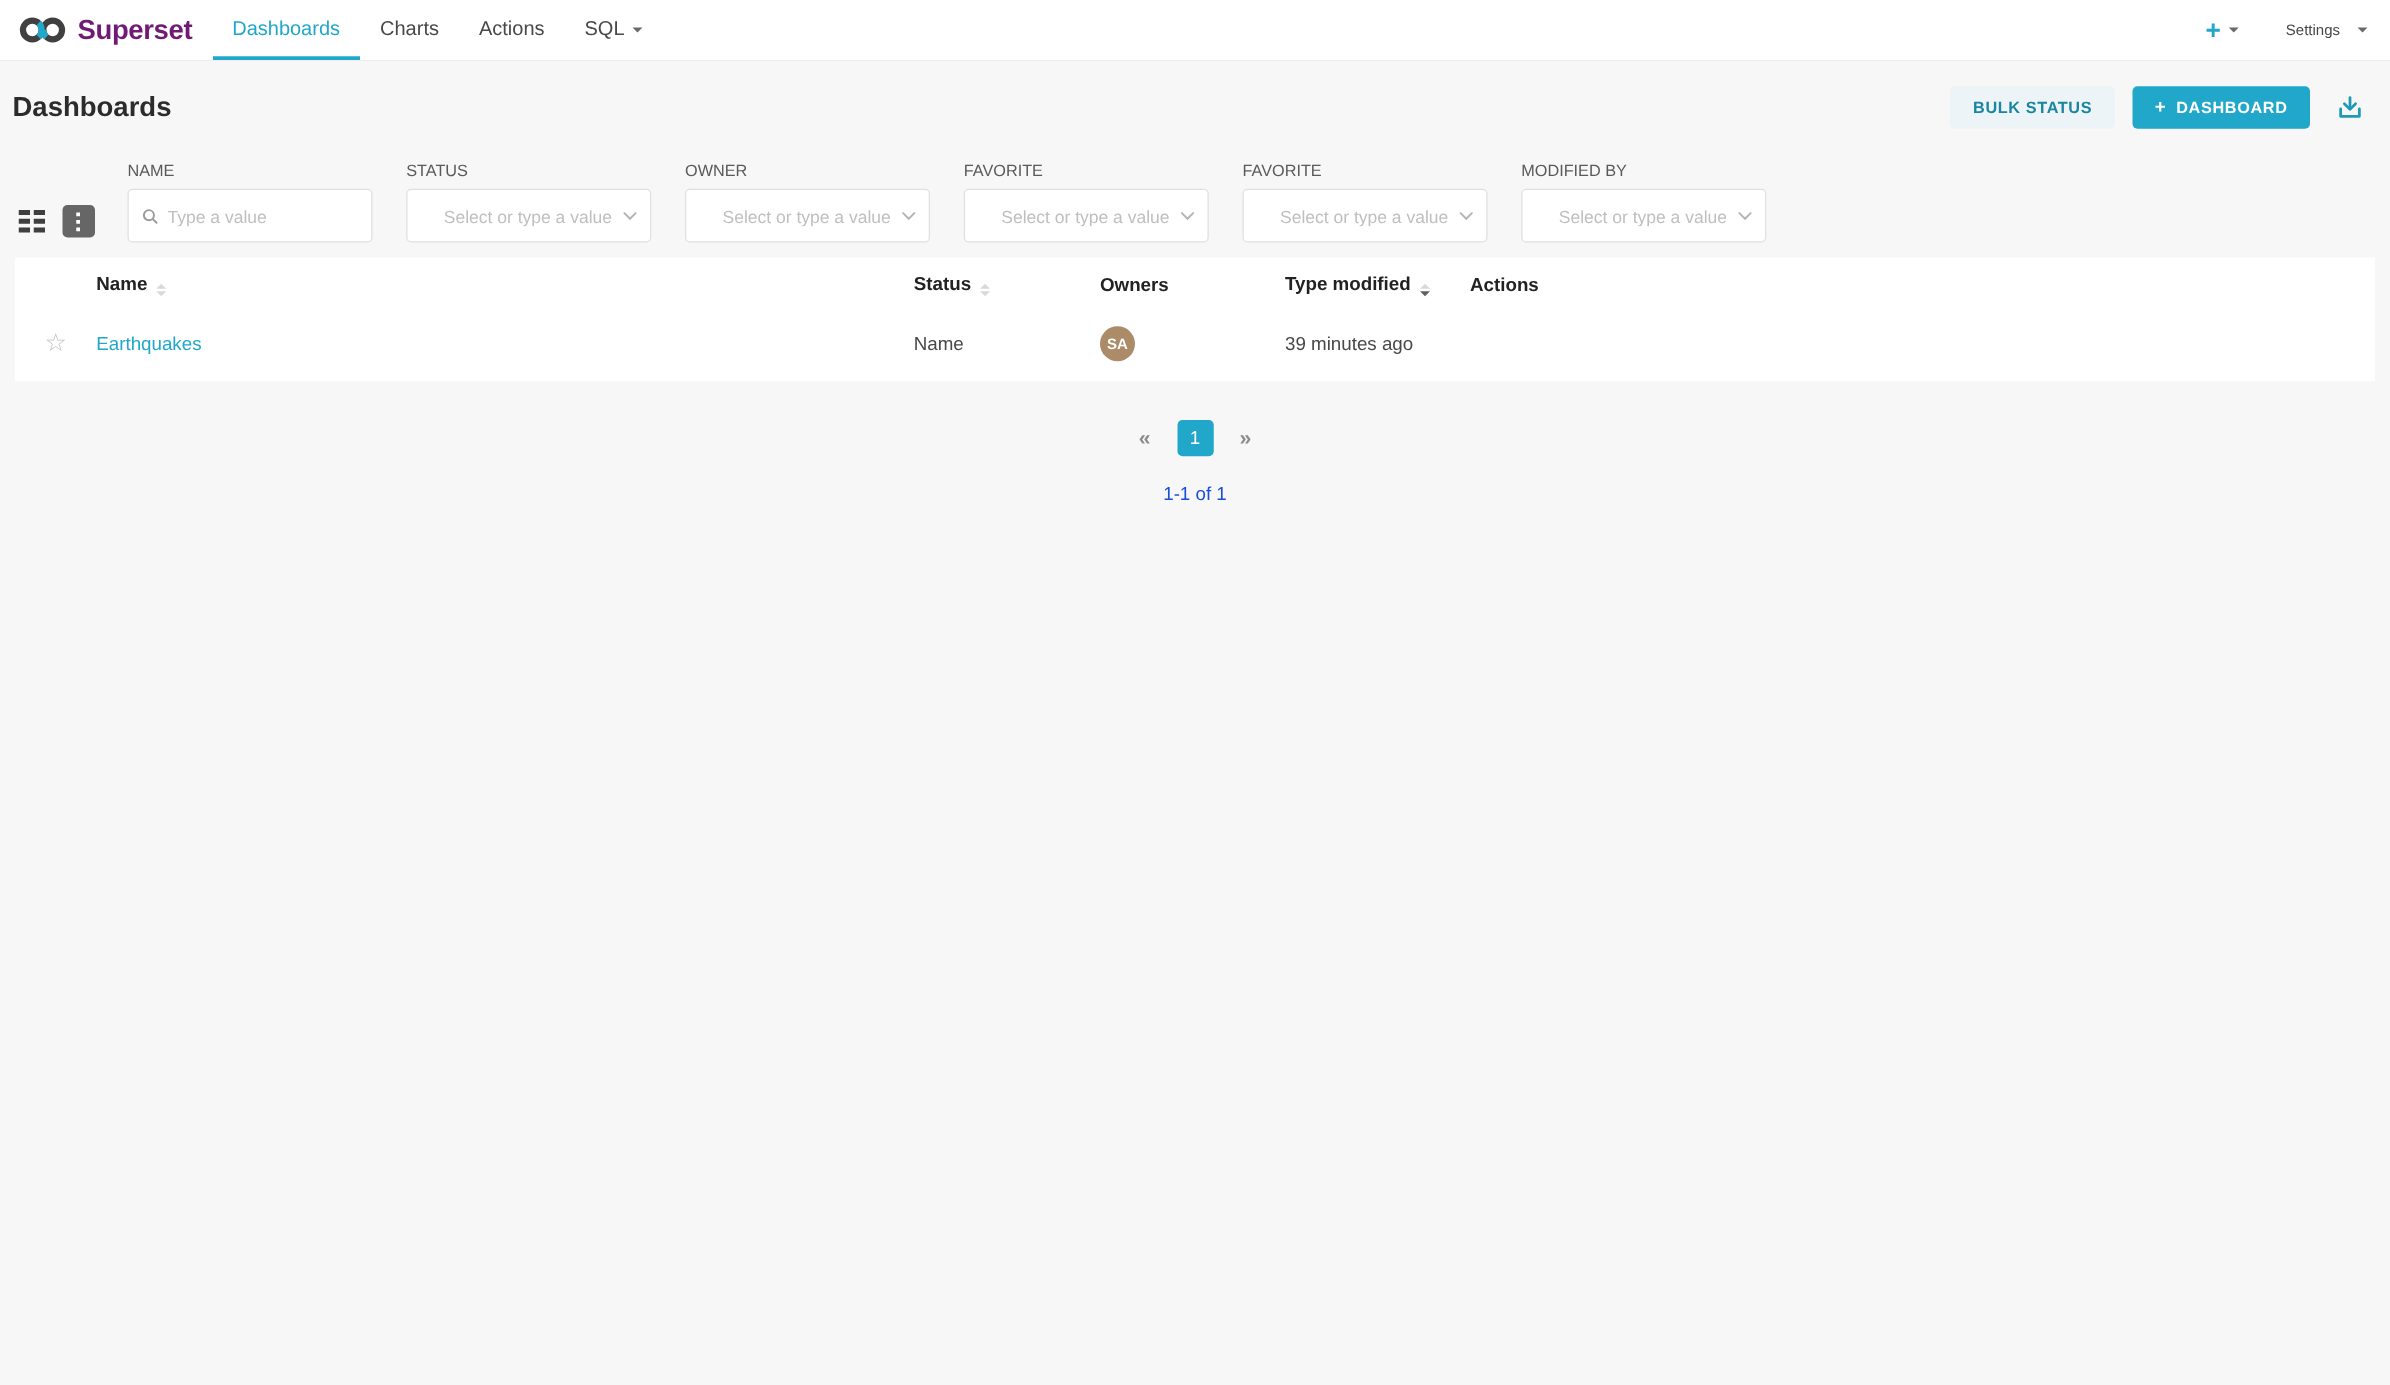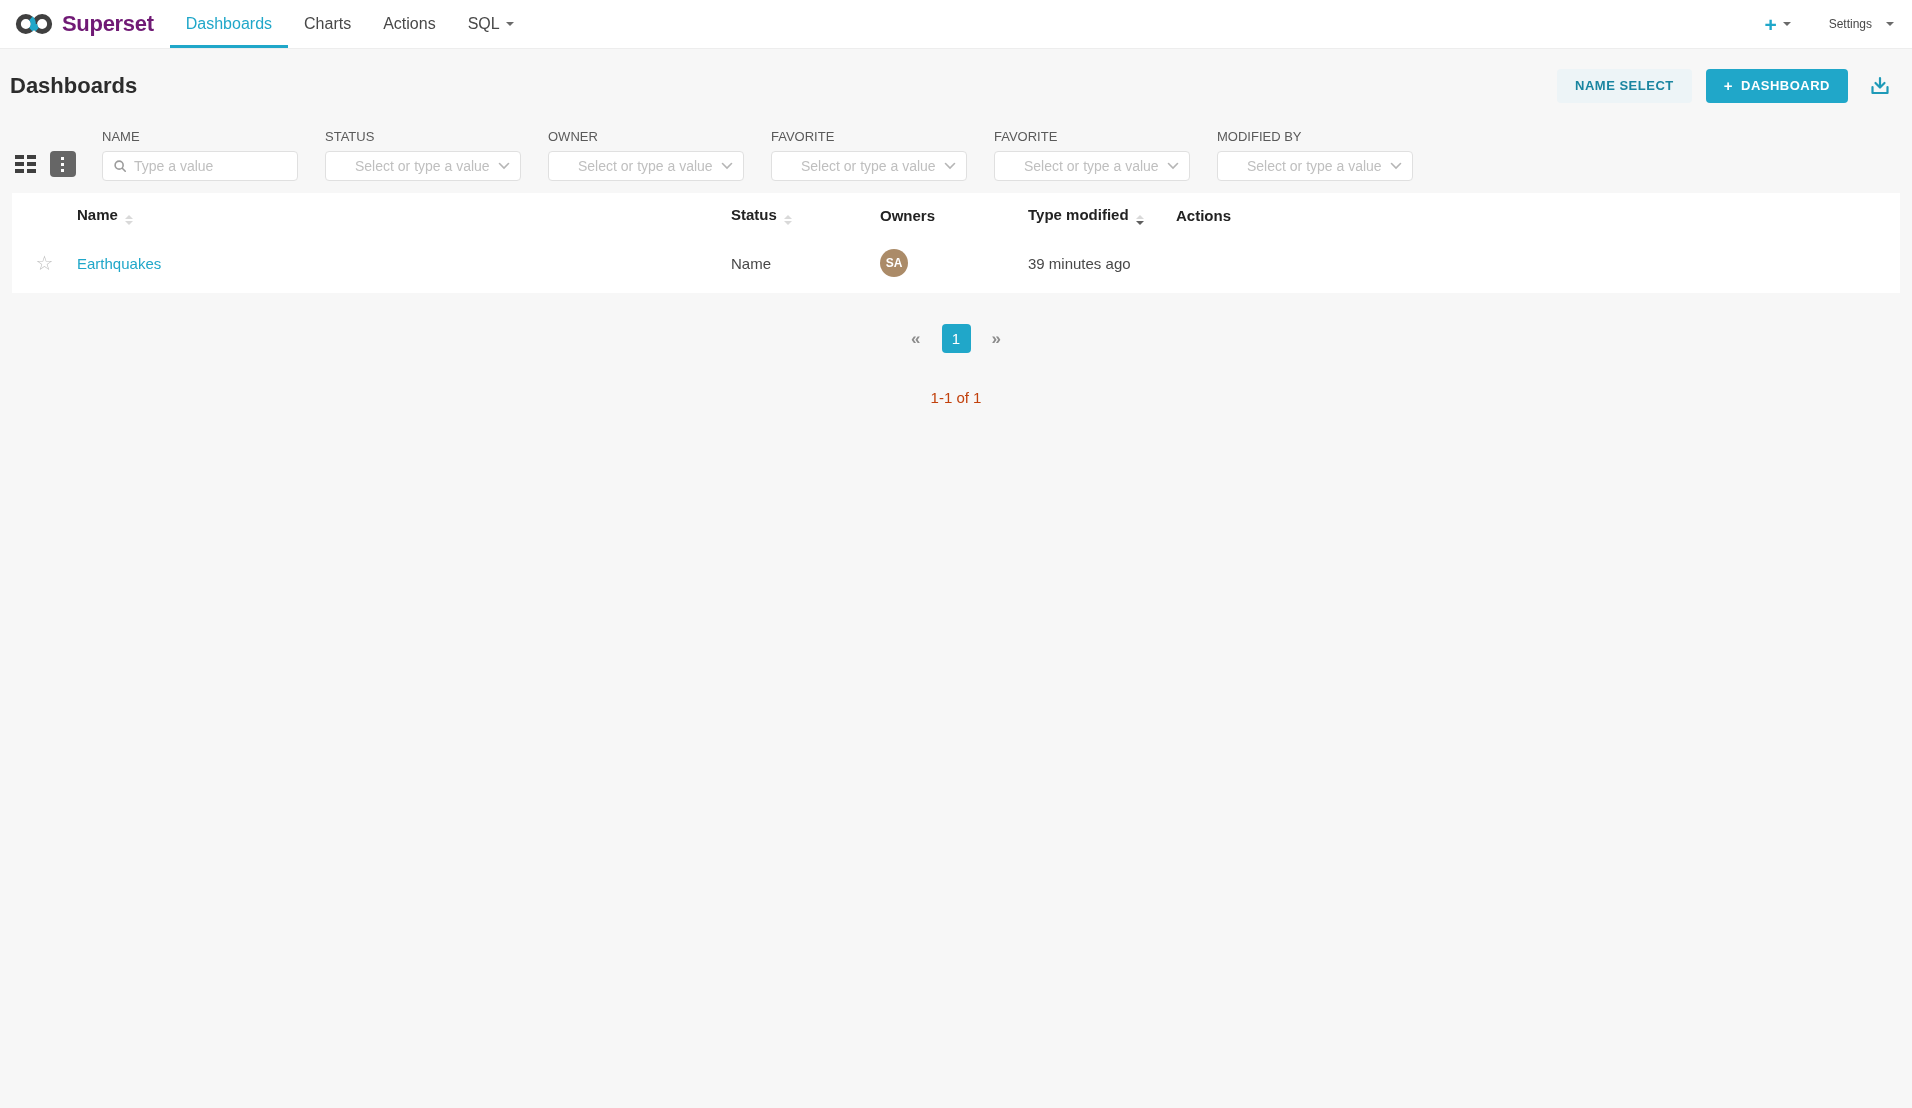--- a/index.html
+++ b/index.html
@@ -56,21 +56,21 @@
   .grid-icon{display:grid;grid-template-columns:9px 9px;grid-auto-rows:4px;gap:3px;}
   .grid-icon span{background:#3f3f3f;display:block;}
   .list-toggle{width:26px;height:26px;background:#666;border-radius:4px;display:flex;flex-direction:column;justify-content:center;gap:3px;padding:0 5px;}
   .list-toggle .line{display:flex;align-items:center;gap:2px;}
   .list-toggle .dot{width:3px;height:3px;background:#fff;}
   .list-toggle .bar{height:3px;flex:1;background:#fff;}
   .filters{display:flex;gap:27px;}
   .filter{display:flex;flex-direction:column;}
   .filter-label{font-size:13px;color:#5a5a5a;margin-bottom:7px;}
   .search-box,.select-box{
-    width:196px;height:30px;background:#fff;border:1px solid #e0e0e0;border-radius:4px;
+    width:196px;height:43px;background:#fff;border:1px solid #e0e0e0;border-radius:4px;
     display:flex;align-items:center;padding:0 10px;gap:7px;
   }
   .select-box{justify-content:space-between;cursor:pointer;padding-left:29px;}
   .search-box input{
     border:none;outline:none;flex:1;font-family:inherit;font-size:14px;color:#484848;min-width:0;background:transparent;
   }
   .search-box input::placeholder{color:#bfbfbf;}
   .select-placeholder{font-size:14px;color:#bfbfbf;white-space:nowrap;overflow:hidden;}
   
   .card{background:#fff;margin:12px 12px 0 12px;}
@@ -95,21 +95,21 @@
     width:28px;height:28px;border-radius:50%;background:var(--avatar_sa);color:#fff;
     font-size:12px;font-weight:bold;display:inline-flex;align-items:center;justify-content:center;cursor:default;
   }
   
   .pagination{margin-top:31px;display:flex;align-items:center;justify-content:center;gap:17px;}
   .page-arrow{font-size:17px;color:#8c8c8c;cursor:pointer;padding:0 4px;font-weight:bold;}
   .page-current{
     width:29px;height:29px;background:var(--accent);color:#fff;border-radius:4px;
     display:inline-flex;align-items:center;justify-content:center;font-size:15px;cursor:pointer;
   }
-  .result-count{margin-top:36px;text-align:center;font-size:15px;color:#c2410c;}
+  .result-count{margin-top:22px;text-align:center;font-size:15px;color:#1d4ed8;}
 </style>
 </head>
 <body>
 
 <div class="topnav">
   <div class="nav-left">
     <div class="brand">
       <span style="display:flex;">
         <svg width="40" height="26" viewBox="0 0 64 40">
           <circle cx="19" cy="20" r="12" fill="none" stroke="#404040" stroke-width="8"></circle>
@@ -145,21 +145,21 @@
       <span>Settings</span>
       <span class="caret small"></span>
     </div>
   </div>
 </div>
 
 <div class="page-header">
   <div class="page-title">Dashboards</div>
   <div class="header-actions">
     <button class="btn btn-secondary">
-      <span>NAME SELECT</span>
+      <span>BULK STATUS</span>
     </button>
     <button class="btn btn-primary">
       <span class="btn-plus">+</span>
       <span>DASHBOARD</span>
     </button>
     <button class="icon-btn">
       <span style="display:flex;">
         <svg width="24" height="24" viewBox="0 0 24 24" fill="none" stroke="#1e9ab8" stroke-width="2.2" stroke-linecap="round" stroke-linejoin="round">
           <line x1="12" y1="4" x2="12" y2="13"></line>
           <polyline points="7.5,9 12,13.5 16.5,9"></polyline>

